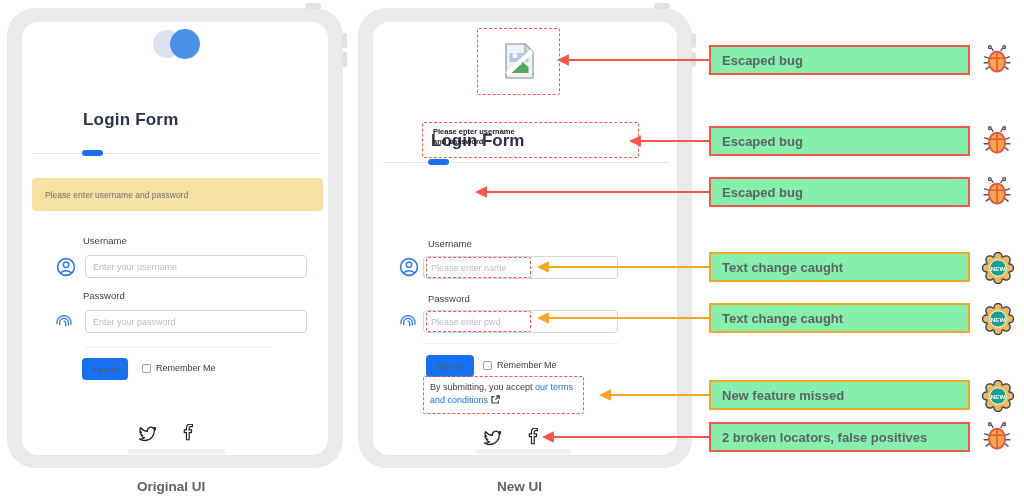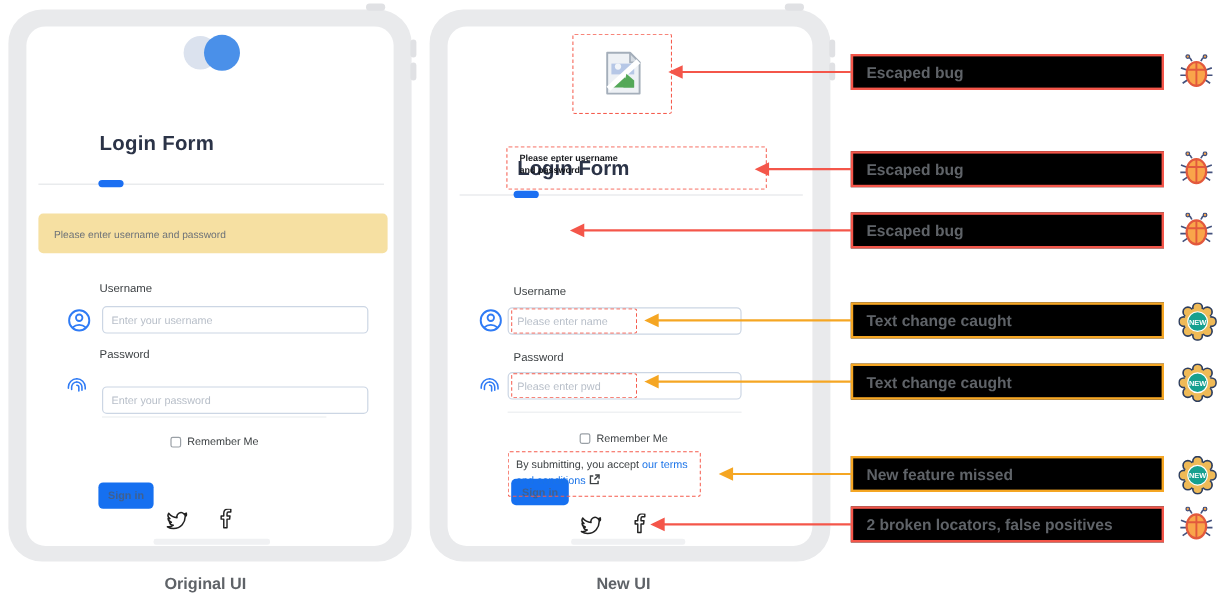--- a/index.html
+++ b/index.html
@@ -26,38 +26,38 @@
   .blue-bar { position:absolute; width:21px; height:6px; border-radius:3px; background:#1b6ff2; }
   .alert { position:absolute; left:10px; right:5px; height:33px; background:#f6e0a2; border-radius:4px;
            display:flex; align-items:center; padding-left:13px; font-size:8.5px; color:#6d7278; }
   .fld-label { position:absolute; font-size:9.5px; color:#3c4043; font-weight:500; }
   .fld-input { position:absolute; height:23px; border:1px solid #ccd6e4; border-radius:4px; background:#fff;
                font-family:"Liberation Sans",sans-serif; font-size:9px; color:#3c4043; padding:0 7px; width:222px; outline:none; }
   .fld-input::placeholder { color:#b7bec8; }
   .fld-icon { position:absolute; width:20px; height:20px; }
   .sub-divider { position:absolute; height:1px; background:#eceef1; }
   .signin-btn { position:absolute; height:22px; background:#1670f0; border:none; border-radius:4px;
-                color:#40608f; font-size:9px; font-weight:bold; font-family:Liberation Sans, sans-serif;margin-top:44px; }
+                color:#40608f; font-size:9px; font-weight:bold; font-family:Liberation Serif, serif; }
   .remember { position:absolute; display:flex; align-items:center; gap:5px; }
   .remember .box { width:9px; height:9px; border:1px solid #9aa0a6; border-radius:2px; background:#fff; }
   .remember .lbl { font-size:9px; color:#3c4043; }
   .social { position:absolute; display:flex; gap:22px; }
   .skeleton-bar { position:absolute; height:5px; border-radius:2px; background:#f0f1f3; }
 
   
   .dashed-box { position:absolute; border:1.5px dashed #f55c4e; border-radius:2px; }
   .overlap-wrap { position:absolute; }
   .overlap-title { position:absolute; left:8px; top:8px; font-size:17px; font-weight:bold; color:#2b3347; white-space:nowrap; }
   .overlap-msg { position:absolute; left:10px; top:4px; font-size:7.5px; line-height:10px; font-weight:bold; color:#16181c; width:120px; }
   .terms { position:absolute; font-size:9px; line-height:13px; color:#3c4043; }
   .terms a { color:#1a73e8; text-decoration:none; font-weight:500; }
   .ext-ico { display:inline-block; vertical-align:-1px; }
 
   
-  .ann-box { position:absolute; left:709px; width:261px; height:30px; background:#000000;
+  .ann-box { position:absolute; left:709px; width:261px; height:30px; background:#86efac;
              display:flex; align-items:center; padding-left:11px;
              font-size:13px; font-weight:bold; color:#5f6368; }
   .ann-box.red    { border:2px solid #f4564a; }
   .ann-box.orange { border:2px solid #f5a623; }
   .ann-ico { position:absolute; left:982px; width:30px; height:30px; }
 
   .caption { position:absolute; font-size:13.5px; font-weight:bold; color:#5f6368; }
   #arrow-layer { position:absolute; left:0; top:0; pointer-events:none; }
 </style>
 </head>
@@ -95,21 +95,21 @@
       <div class="fld-label" style="left:61px; top:268px;">Password</div>
       <span class="fld-icon" style="left:32px; top:289px;">
         <svg width="20" height="20" viewBox="0 0 20 20" fill="none" stroke="#2f7bf5" stroke-width="1.3" stroke-linecap="round">
           <path d="M10 4.6a7 7 0 0 1 7 7v1.6"></path>
           <path d="M10 4.6a7 7 0 0 0-7 7v1"></path>
           <path d="M10 7.3a4.3 4.3 0 0 1 4.3 4.3v2.6"></path>
           <path d="M10 7.3a4.3 4.3 0 0 0-4.3 4.3v1.9"></path>
           <path d="M10 10.1a1.7 1.7 0 0 1 1.7 1.7v3.1"></path>
         </svg>
       </span>
-      <input class="fld-input" style="left: 63px; top: 300px;" placeholder="Enter your password">
+      <input class="fld-input" style="left: 63px; top: 288px;" placeholder="Enter your password">
 
       <div class="sub-divider" style="left:63px; width:187px; top:325px;"></div>
 
       <button class="signin-btn" style="left:60px; top:336px; width:46px;">Sign in</button>
       <div class="remember" style="left:120px; top:341px;">
         <span class="box"></span>
         <span class="lbl">Remember Me</span>
       </div>
 
       <div class="social" style="left:116px; top:402px;">

